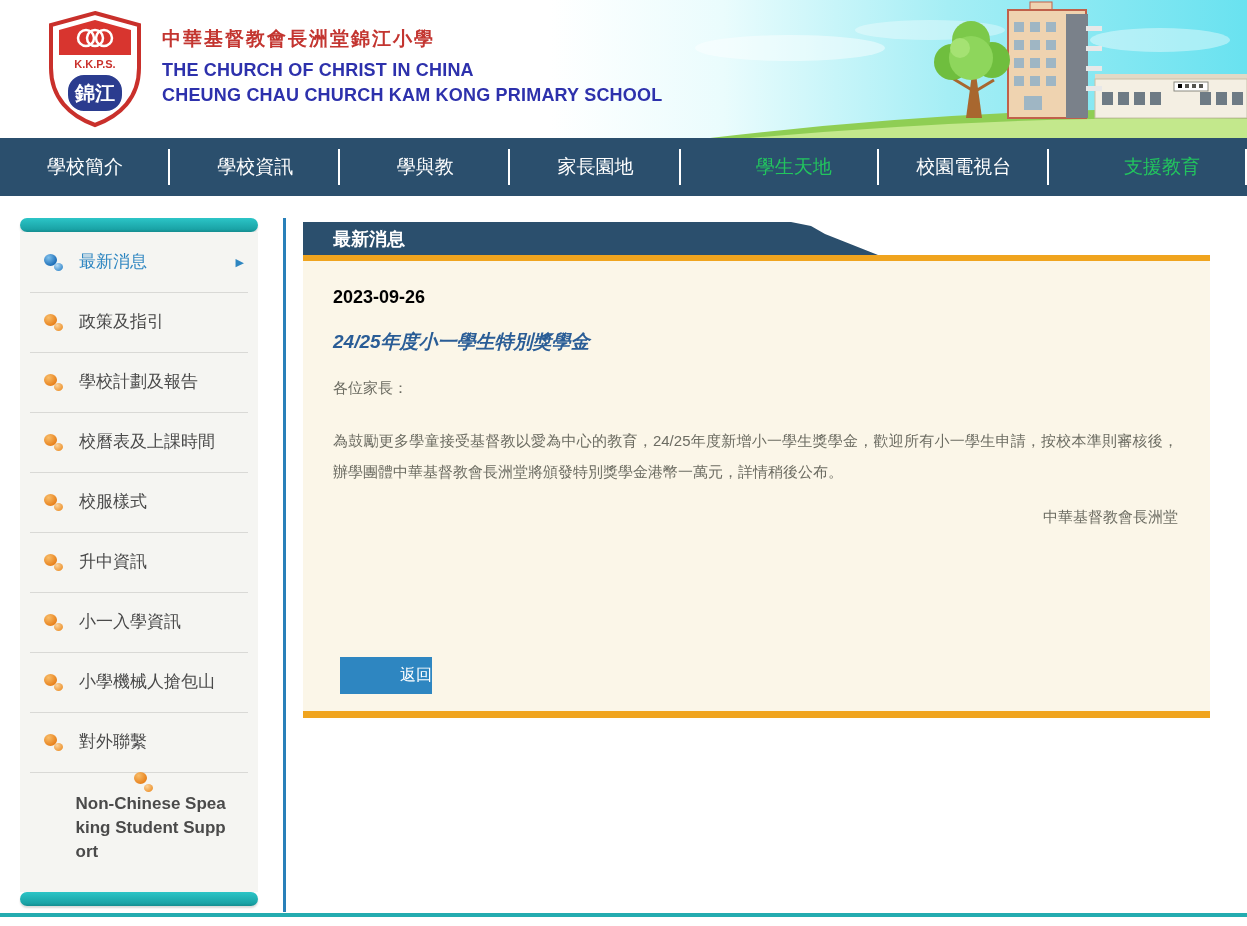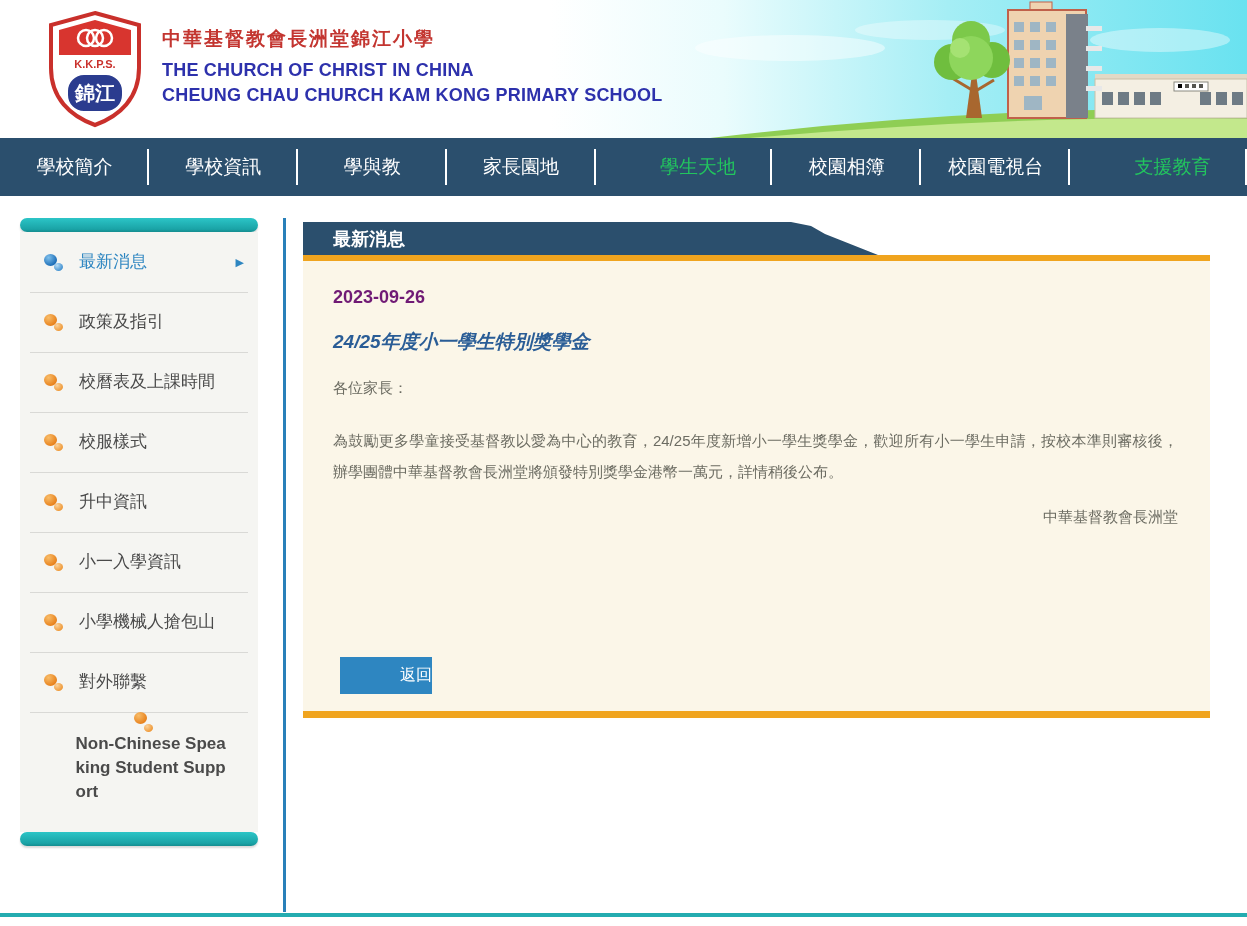--- a/index.html
+++ b/index.html
@@ -69,21 +69,21 @@
   
   .content { position:absolute; left:303px; top:222px; width:907px; }
   .tab {
     position:relative; width:575px; height:33px; background:#2b4f6d;
     clip-path:polygon(0 0, 488px 0, 508px 4px, 522px 12px, 575px 33px, 0 33px);
     display:flex; align-items:center;
   }
   .tab-label { color:#ffffff; font-size:18px; font-weight:bold; padding-left:30px; }
   .orange-line { width:907px; height:6px; background:#f0a41e; }
   .article { width:907px; height:450px; background:#fbf6e8; position:relative; padding:26px 32px 0 30px; }
-  .news-date { font-size:18px; font-weight:bold; color:#701a75; }
+  .news-date { font-size:18px; font-weight:bold; color:#000000; }
   .news-title { font-size:19px; font-weight:bold; color:#2a5d96; margin-top:21px;font-style:italic; }
   .salutation { font-size:15px; color:#6c6c62; margin-top:24px; }
   .news-body { font-size:15px; color:#6c6c62; line-height:31px; margin-top:27px; text-align:justify; }
   .signature { font-size:15px; color:#6c6c62; margin-top:21px; text-align:right; }
   .back-btn {
     position:absolute; left:37px; bottom:17px; width:92px; height:37px;
     background:#2e86c1; color:#ffffff; font-size:16px; border:none; cursor:pointer;
     font-family:"Liberation Sans", sans-serif;
     text-align:right;
   }
@@ -169,36 +169,39 @@
       <div class="school-en">CHEUNG CHAU CHURCH KAM KONG PRIMARY SCHOOL</div>
     </div>
   </header>
 
   <nav class="main-nav">
     <a class="nav-item">學校簡介</a>
     <a class="nav-item">學校資訊</a>
     <a class="nav-item">學與教</a>
     <a class="nav-item">家長園地</a>
     <a class="nav-item hl">學生天地</a>
-    <a class="nav-item">校園相簿</a>
     <a class="nav-item">校園電視台</a>
     <a class="nav-item hl">支援教育</a>
   </nav>
 
   <aside class="sidebar">
     <div class="cap"></div>
     <ul class="side-list">
       <li class="side-item active">
         <span class="bubble-icon blue"></span>
         <span class="side-label">最新消息</span>
         <span class="arrow">▶</span>
       </li>
       <li class="side-item">
         <span class="bubble-icon"></span>
         <span class="side-label">政策及指引</span>
+      </li>
+      <li class="side-item">
+        <span class="bubble-icon"></span>
+        <span class="side-label">學校計劃及報告</span>
       </li>
       <li class="side-item">
         <span class="bubble-icon"></span>
         <span class="side-label">校曆表及上課時間</span>
       </li>
       <li class="side-item">
         <span class="bubble-icon"></span>
         <span class="side-label">校服樣式</span>
       </li>
       <li class="side-item">

